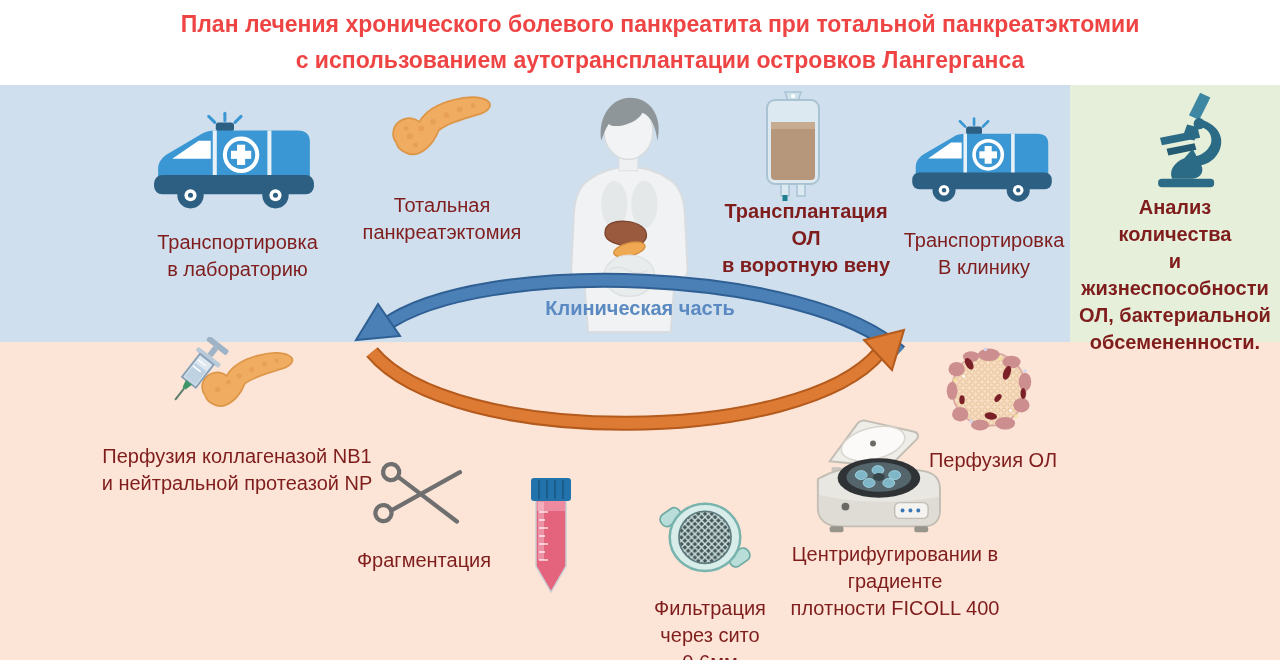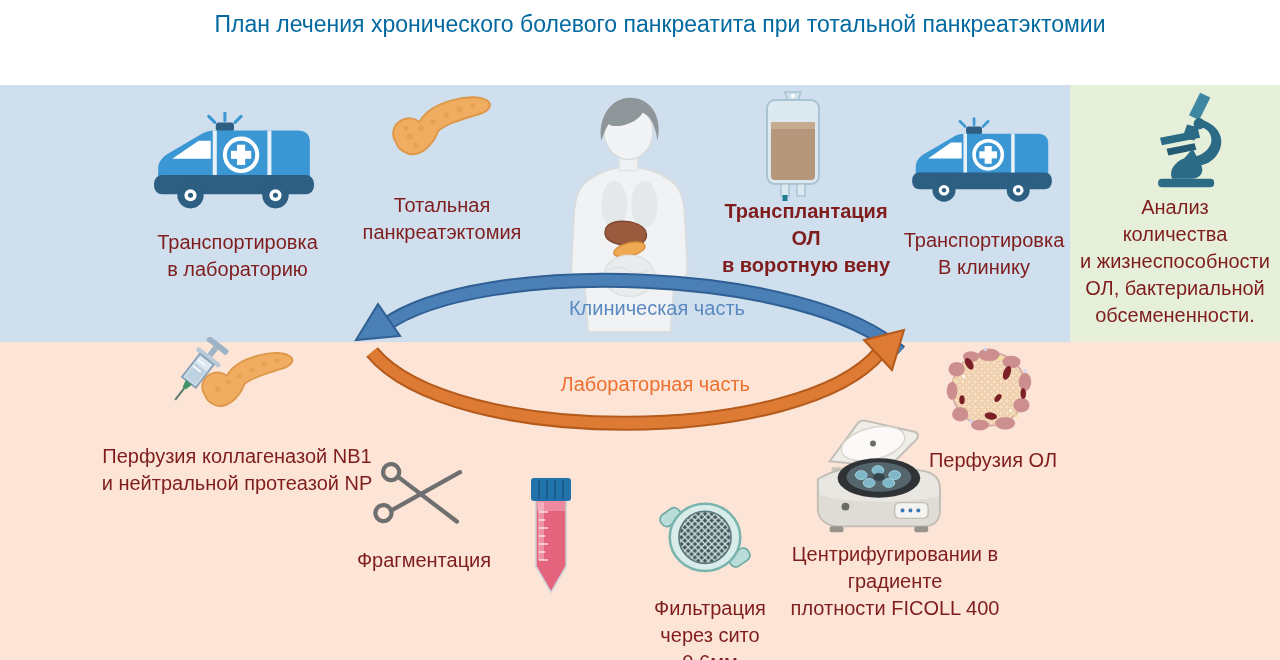--- a/index.html
+++ b/index.html
@@ -1,37 +1,38 @@
 <!DOCTYPE html>
 <html><head>
 <meta charset="utf-8">
 <style>
   html,body{margin:0;padding:0;background:#fff;}
   #canvas{position:relative;width:1280px;height:660px;background:#ffffff;overflow:hidden;
           font-family:"Liberation Sans","DejaVu Sans",sans-serif;color:#1c1c1c;}
   .band{position:absolute;}
   .title-wrap{position:absolute;top:6px;left:0;width:1280px;text-align:center;}
-  .title-line{font-size:23px;font-weight:400;line-height:36px;color:#0369a1;padding-left:40px;}
+  .title-line{font-size:23px;font-weight:700;line-height:36px;color:#ef4444;padding-left:40px;}
   .label{position:absolute;text-align:center;font-size:20px;line-height:27px;color:#7f1d1d;white-space:pre-line;}
-  .arrow-label{position:absolute;text-align:right;font-size:20px;font-weight:400;white-space:pre-line;}
+  .arrow-label{position:absolute;text-align:center;font-size:20px;font-weight:700;white-space:pre-line;}
   .icon{position:absolute;}
   .icon svg{display:block;width:100%;height:100%;}
   #flow-arrows{position:absolute;left:0;top:0;width:1280px;height:660px;pointer-events:none;}
 </style>
 </head>
 <body>
 
 <div id="canvas">
 
   <div class="band" style="left: 0px; top: 85px; width: 1070px; height: 257px; background-color: rgb(207, 223, 238);"></div>
   <div class="band" style="left: 1070px; top: 85px; width: 210px; height: 257px; background-color: rgb(230, 239, 218);"></div>
   <div class="band" style="left: 0px; top: 342px; width: 1280px; height: 318px; background-color: rgb(252, 228, 214);"></div>
 
   <div class="title-wrap">
     <div class="title-line">План лечения хронического болевого панкреатита при тотальной панкреатэктомии</div>
+    <div class="title-line">с использованием аутотрансплантации островков Лангерганса</div>
   </div>
 
   <div class="icon" style="left:148px;top:110px;width:172px;height:122px;">
     <svg viewBox="0 0 170 120">
       <g stroke="#3b97d3" stroke-width="3" stroke-linecap="round">
         <line x1="76" y1="10" x2="76" y2="3"></line>
           <line x1="66" y1="12" x2="60" y2="6"></line>
           <line x1="86" y1="12" x2="92" y2="6"></line>
       </g>
       <rect x="67" y="12" width="18" height="9" rx="3" fill="#2c5f82"></rect>
@@ -135,21 +136,21 @@
       <polygon points="46,26 58,2 69,7 57,31" fill="#3d87a3"></polygon>
       <circle cx="57" cy="35" r="6" fill="#2c6b86"></circle>
       <path d="M56 30 C75 34 85 48 79 63 C75 73 66 79 57 80 L53 70 C62 68 69 61 70 54 C71 45 64 37 52 38 Z" fill="#2c6b86"></path>
       <polygon points="44,36 57,39 52,53 39,50" fill="#2c6b86"></polygon>
       <polygon points="15,50 56,42 58,50 17,58" fill="#2c6b86"></polygon>
       <polygon points="22,62 52,56 54,63 24,69" fill="#245a72"></polygon>
       <path d="M50 62 L59 79 C63 87 58 93 50 94 L28 94 C24 85 31 76 41 72 Z" fill="#2c6b86"></path>
       <rect x="13" y="94" width="60" height="9" rx="4" fill="#2c6b86"></rect>
     </svg>
   </div>
-  <div class="label" style="left:1076px;top:194px;width:198px;">Анализ
+  <div class="label" style="left:1076px;top:194px;width:198px;font-weight:bold;">Анализ
 количества
 и жизнеспособности
 ОЛ, бактериальной
 обсемененности.</div>
 
   <div class="icon" style="left:158px;top:337px;width:158px;height:102px;">
     <svg viewBox="0 0 160 105">
       <g transform="translate(108,40) scale(0.92)">
         <path d="M-66 22 C-72 14 -70 3 -60 -2 C-54 -5 -47 -4 -42 0 C-36 -11 -22 -19 -6 -23 C8 -27 24 -27 30 -21 C34 -17 30 -11 20 -8 C4 -3 -12 1 -22 9 C-28 25 -42 37 -54 33 C-62 30 -65 26 -66 22 Z" fill="#f0ad62" stroke="#dd9749" stroke-width="2"></path>
         <g fill="#e49b4e" opacity="0.65">
@@ -308,15 +309,14 @@
   <svg id="flow-arrows" viewBox="0 0 1280 660">
     <path d="M 900 352 C 810 268 480 256 384 326" fill="none" stroke="#2f5f93" stroke-width="15"></path>
     <path d="M 900 352 C 810 268 480 256 384 326" fill="none" stroke="#4a80b6" stroke-width="11"></path>
     <polygon points="356,340 378,304 400,336" fill="#4a80b6" stroke="#2f5f93" stroke-width="2"></polygon>
     <path d="M 372 352 C 452 448 802 446 880 352" fill="none" stroke="#b35a1c" stroke-width="15"></path>
     <path d="M 372 352 C 452 448 802 446 880 352" fill="none" stroke="#dd7a33" stroke-width="11"></path>
     <polygon points="904,330 864,340 892,370" fill="#dd7a33" stroke="#b35a1c" stroke-width="2"></polygon>
   </svg>
 
   <div class="arrow-label" style="left: 535px; top: 297px; width: 210px; color: rgb(91, 138, 194);">Клиническая часть</div>
-  <div class="arrow-label" style="left: 530px; top: 373px; width: 220px; color: rgb(237, 113, 48);">Лабораторная часть</div>
 
 </div>
 
 </body></html>

